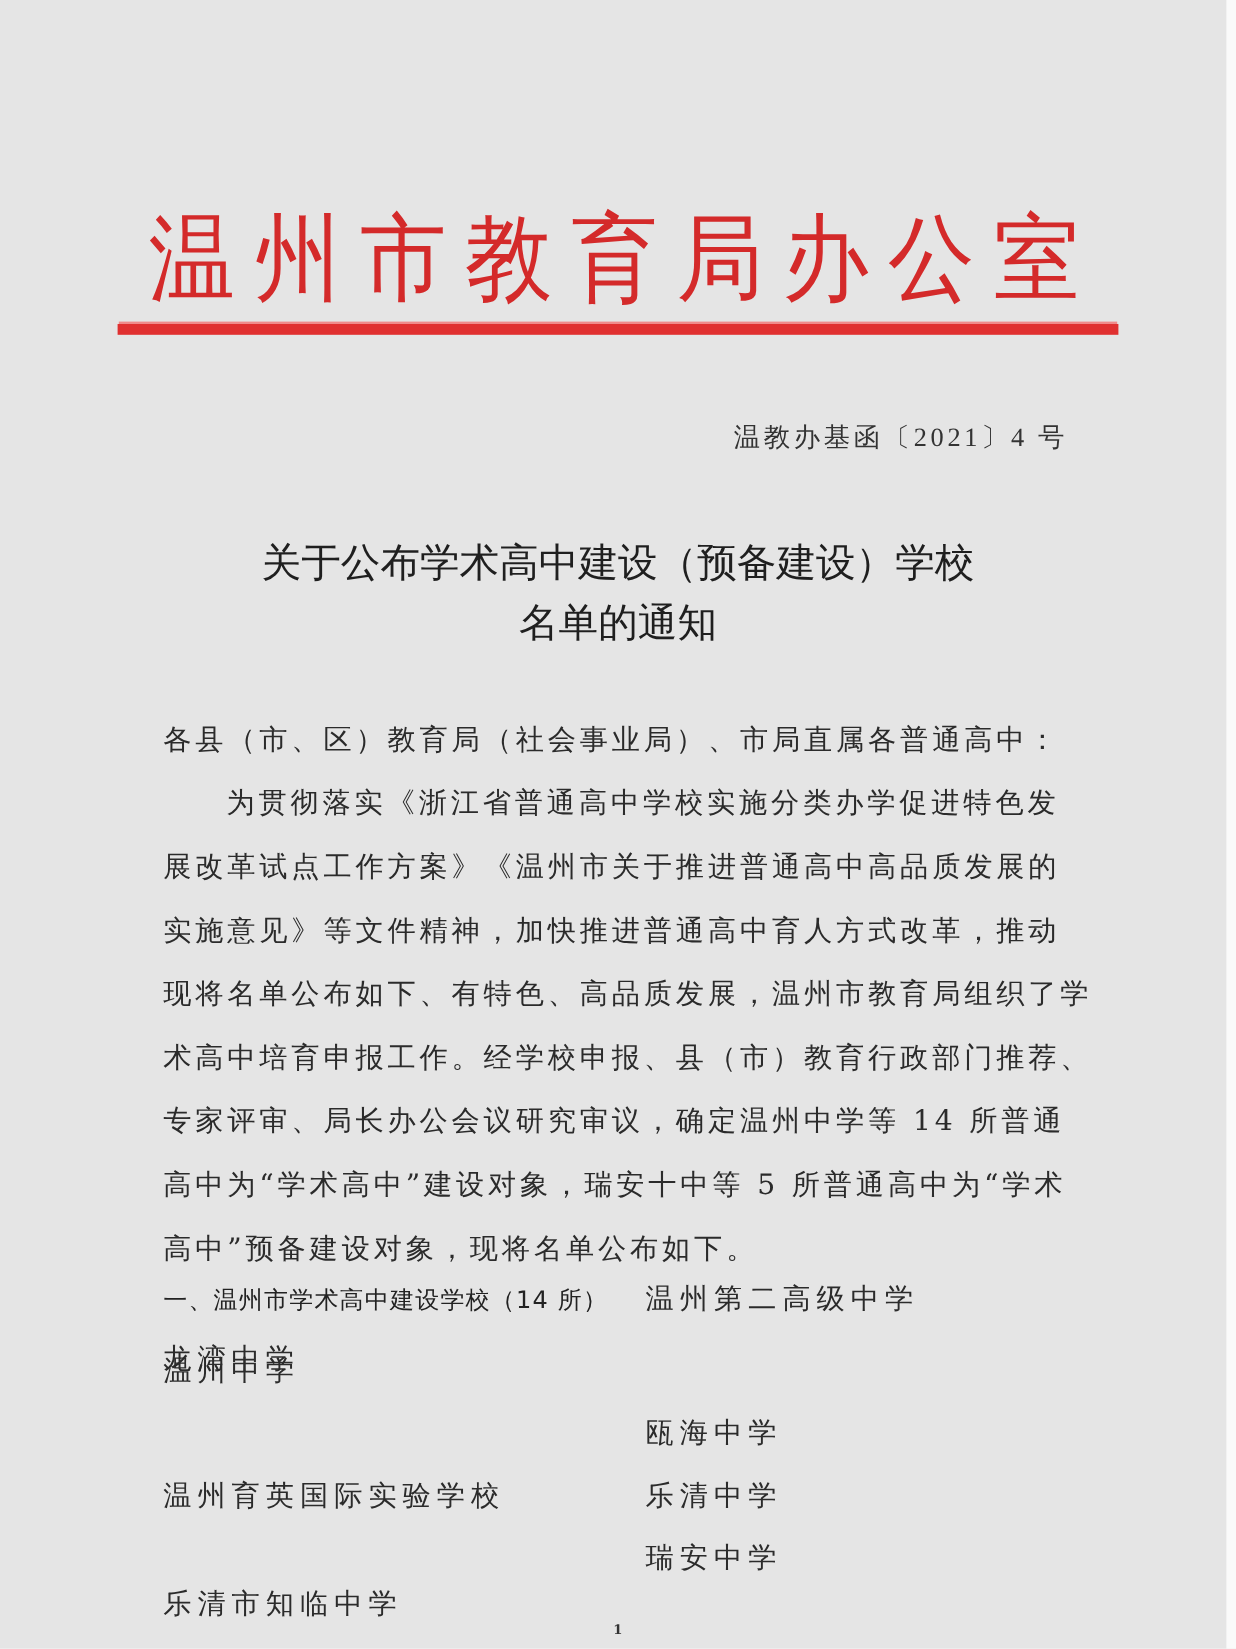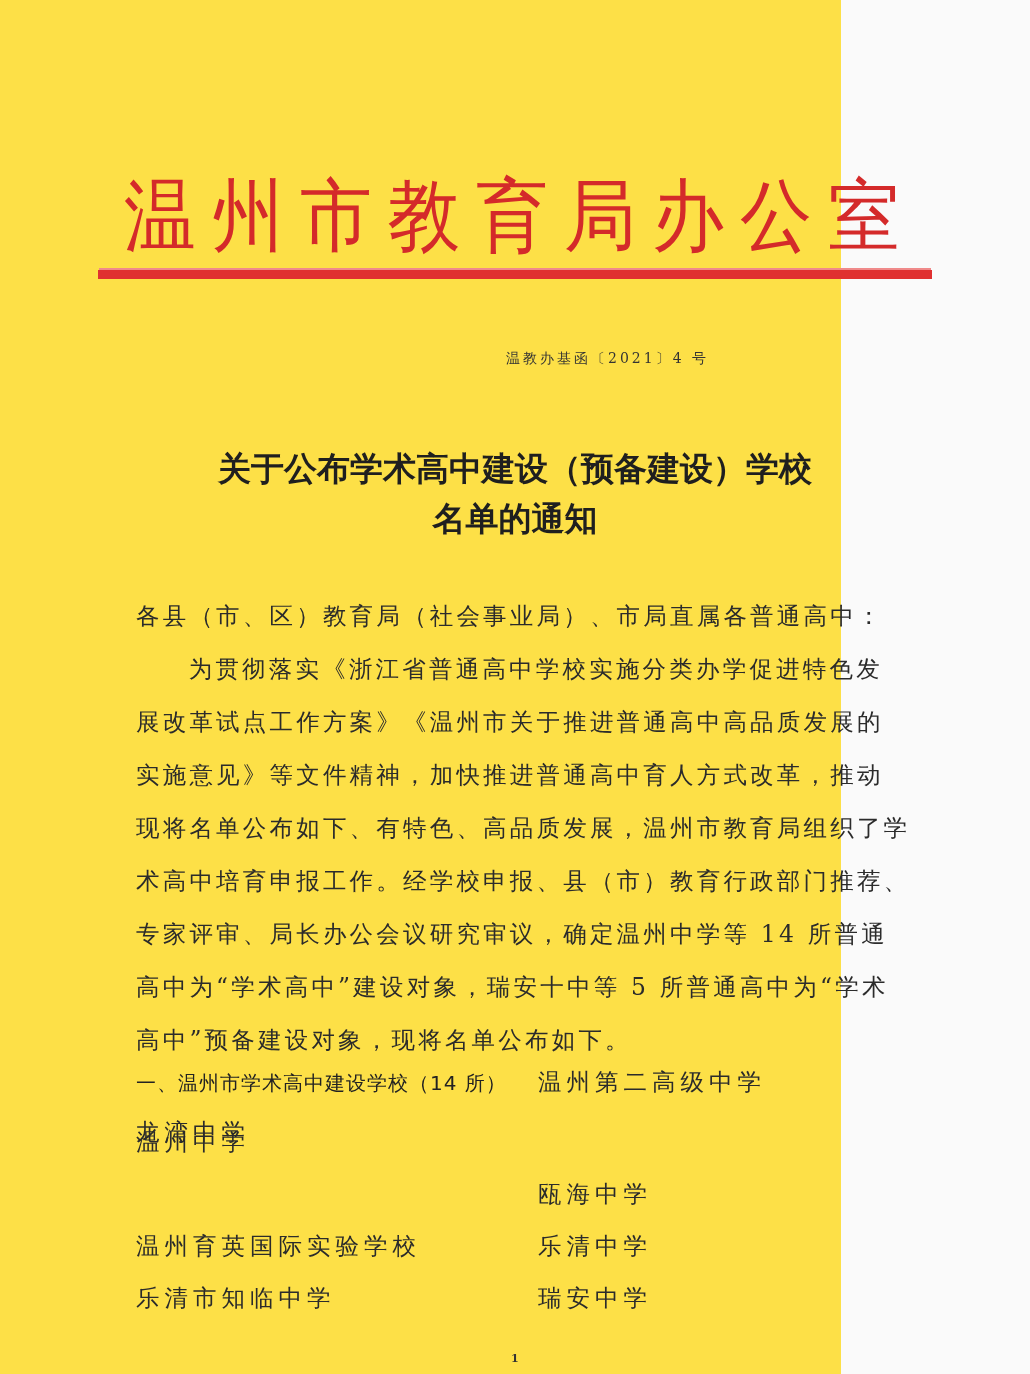--- a/index.html
+++ b/index.html
@@ -1,35 +1,35 @@
 <!DOCTYPE html>
 <html><head>
 <meta charset="utf-8">
 <style>
   html, body { margin:0; padding:0; }
   body {
     width:1030px; height:1374px; background:#fafafa; position:relative; overflow:hidden;
     font-family: "DejaVu Serif", "Liberation Serif", serif; color:#2a2a2a;
   }
-  .page { position:absolute; left:0; top:0; width:841px; height:1374px; background:#fde047; }
+  .page { position:absolute; left:0; top:0; width:1022px; height:1374px; background:#e5e5e5; }
   .header-title {
     position:absolute; left:100px; top:160px; width:840px; text-align:center;
     font-family:"DejaVu Serif", serif; font-size:72px; letter-spacing:16px;
     color:#d42a2a; font-weight:normal; line-height:110px;
     transform:scaleY(1.1);
   }
   .red-rule {
     position:absolute; left:98px; top:270px; width:834px; height:9px; background:#e03030;
     box-shadow: 0 -3px 0 -1px #f08a8a;
   }
   .doc-number {
-    position:absolute; right:132px; top:350px; font-size:14px; letter-spacing:3px; color:#333;
+    position:absolute; right:132px; top:350px; font-size:22px; letter-spacing:3px; color:#333;font-family:Liberation Serif, serif;
   }
   .doc-title {
-    position:absolute; left:0; width:1030px; text-align:center; font-weight:bold;
+    position:absolute; left:0; width:1030px; text-align:center; font-weight:normal;
     font-size:33px; color:#1f1f1f; line-height:46px;
   }
   .doc-title.l1 { top:446px; }
   .doc-title.l2 { top:496px; }
   .body-line {
     position:absolute; left:136px; font-size:23.5px; letter-spacing:3.2px; color:#2b2b2b; white-space:nowrap;
   }
   .section-heading {
     position:absolute; left:136px; top:1070px; font-size:20px; color:#222; font-family:"DejaVu Sans", sans-serif; letter-spacing:1px;
   }
@@ -63,17 +63,17 @@
   <div class="body-line" style="top:1024px">高中”预备建设对象，现将名单公布如下。</div>
 
   <div class="section-heading">一、温州市学术高中建设学校（14 所）</div>
 
   <div class="school" style="left:136px;top:1126px">温州中学</div>
   <div class="school" style="left:538px;top:1066px">温州第二高级中学</div>
   <div class="school" style="left:136px;top:1116px">龙湾中学</div>
   <div class="school" style="left:538px;top:1178px">瓯海中学</div>
   <div class="school" style="left:136px;top:1230px">温州育英国际实验学校</div>
   <div class="school" style="left:538px;top:1230px">乐清中学</div>
-  <div class="school" style="left:136px;top:1282px">乐清市知临中学</div>
+  <div class="school" style="left:136px;top:1320px">乐清市知临中学</div>
   <div class="school" style="left:538px;top:1282px">瑞安中学</div>
 
   <div class="page-num">1</div>
 </div>
 
 </body></html>

